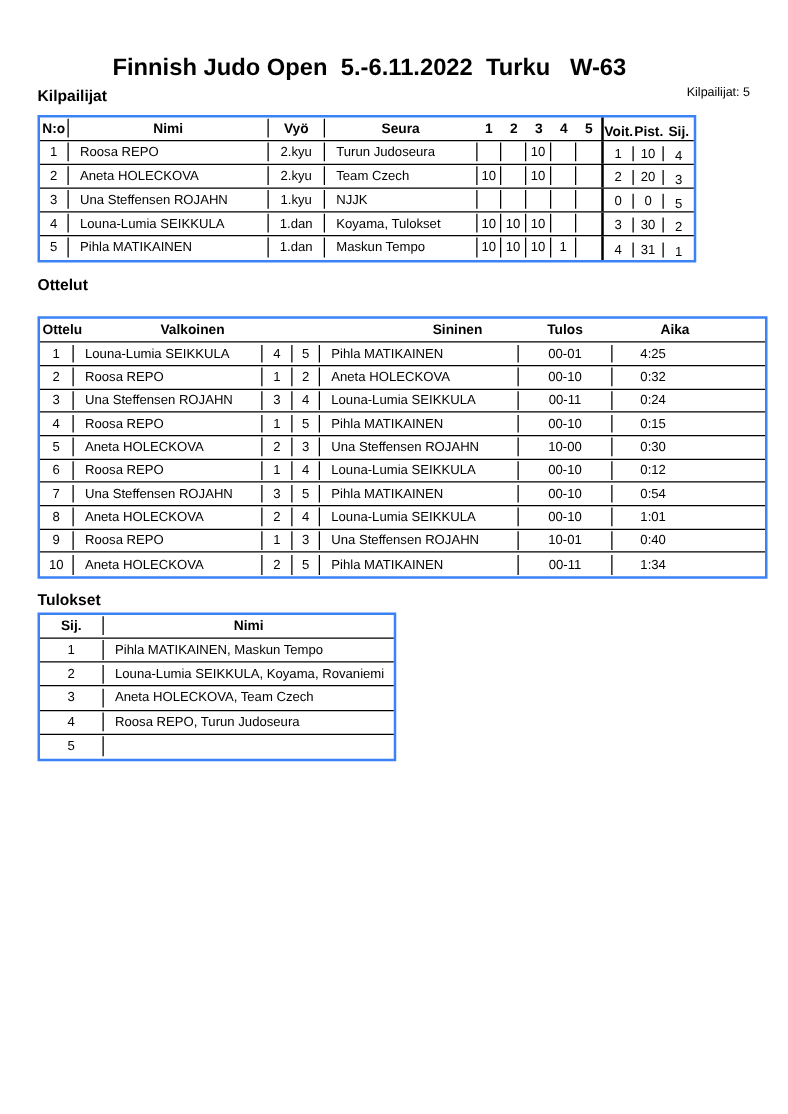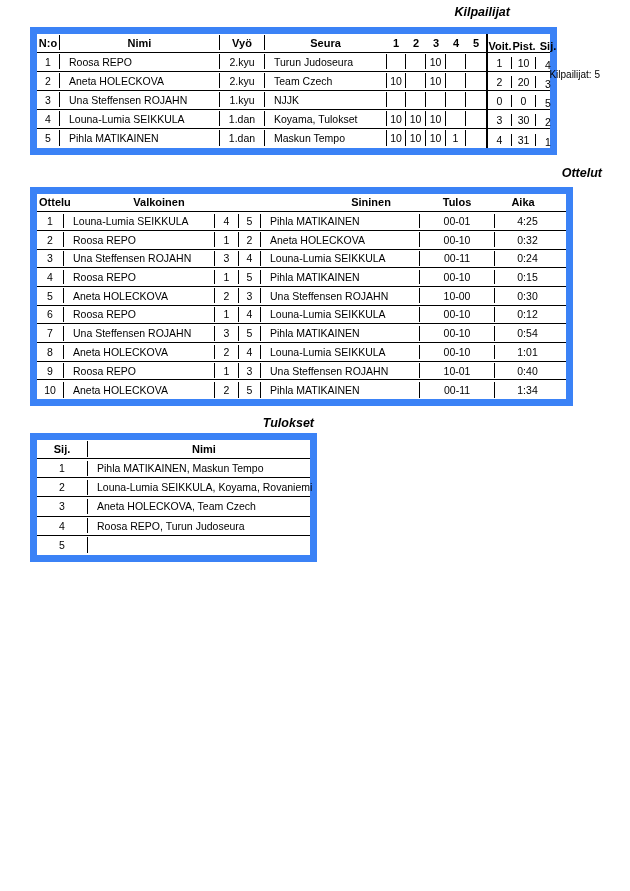--- a/index.html
+++ b/index.html
@@ -9,29 +9,29 @@
     font-family: "Liberation Sans", sans-serif;
     color: #000;
   }
   .page { position: relative; width: 630px; height: 891px; background: #fff; overflow: hidden; }
 
   .main-title {
     margin: 45px 0 0 32px; width: 527px;
     text-align: center; font-size: 19px; font-weight: bold;
     white-space: pre; line-height: 1.05;
   }
-  .sec-title { font-weight: bold; font-size: 12.5px; text-align: right; line-height: 1.1; font-style: italic; }
+  .sec-title { font-weight: bold; font-size: 12.5px; text-align: left; line-height: 1.1; }
   #kilpailijat-title { margin: 6px 0 0 30px; width: 480px; }
   #ottelut-title   { margin: 12px 0 0 30px; width: 572px; }
   #tulokset-title  { margin: 11px 0 0 30px; width: 284px; }
   .count-label { position: absolute; top: 69px; right: 30px; font-size: 10px; }
 
-  .tbl { margin-left: 30px; border: 7px solid #3b82f6; background: #fff; }
+  .tbl { margin-left: 30px; border: 2px solid #3b82f6; background: #fff; }
   #t1 { margin-top: 7px;  width: 527px; }
-  #t2 { margin-top: 6px;  width: 543px; }
+  #t2 { margin-top: 18px;  width: 584px; }
   #t3 { margin-top: 2px;  width: 287px; }
 
   .row { display: flex; align-items: stretch; border-bottom: 1px solid #000; height: 19px; }
   #t2 .row { height: 18.7px; }
   #t3 .row { height: 19.2px; }
   .row:last-child { border-bottom: none; }
   .hdr { font-weight: bold; }
 
   .cell {
     flex: none; display: flex; align-items: center; justify-content: center;
@@ -60,31 +60,32 @@
   .c-n2  { width: 22px; }
   .c-sin { width: 159px; }
   .c-tul { width: 75px; }
   .c-aik { width: 65px; }
   .t2-hdr { position: relative; display: block; }
   .t2-hdr span { position: absolute; top: 50%; transform: translateY(-50%); font-size: 11px; white-space: nowrap; }
   .t2-hdr .h-ottelu { left: 2px; }
   .t2-hdr .h-valk   { left: 122px; transform: translate(-50%, -50%); }
   .t2-hdr .h-sin    { left: 334px; transform: translate(-50%, -50%); }
   .t2-hdr .h-tul    { left: 420px; transform: translate(-50%, -50%); }
-  .t2-hdr .h-aik    { left: 486px; transform: translate(-50%, -50%); }
+  .t2-hdr .h-aik    { left: 508px; transform: translate(-50%, -50%); }
 
   
   .c-sij3  { width: 51px; }
   .c-nimi3 { width: 232px; }
 </style>
 </head>
 <body>
 
 <div class="page">
 
+  <div class="main-title">Finnish Judo Open  5.-6.11.2022  Turku   W-63</div>
 
   <div class="sec-title" id="kilpailijat-title">Kilpailijat</div>
   <div class="count-label">Kilpailijat: 5</div>
 
   <div class="tbl" id="t1">
     <div class="row hdr">
       <div class="cell c-no vl">N:o</div>
       <div class="cell c-nimi vl">Nimi</div>
       <div class="cell c-vyo vl">Vyö</div>
       <div class="hdr-seura-scores">

